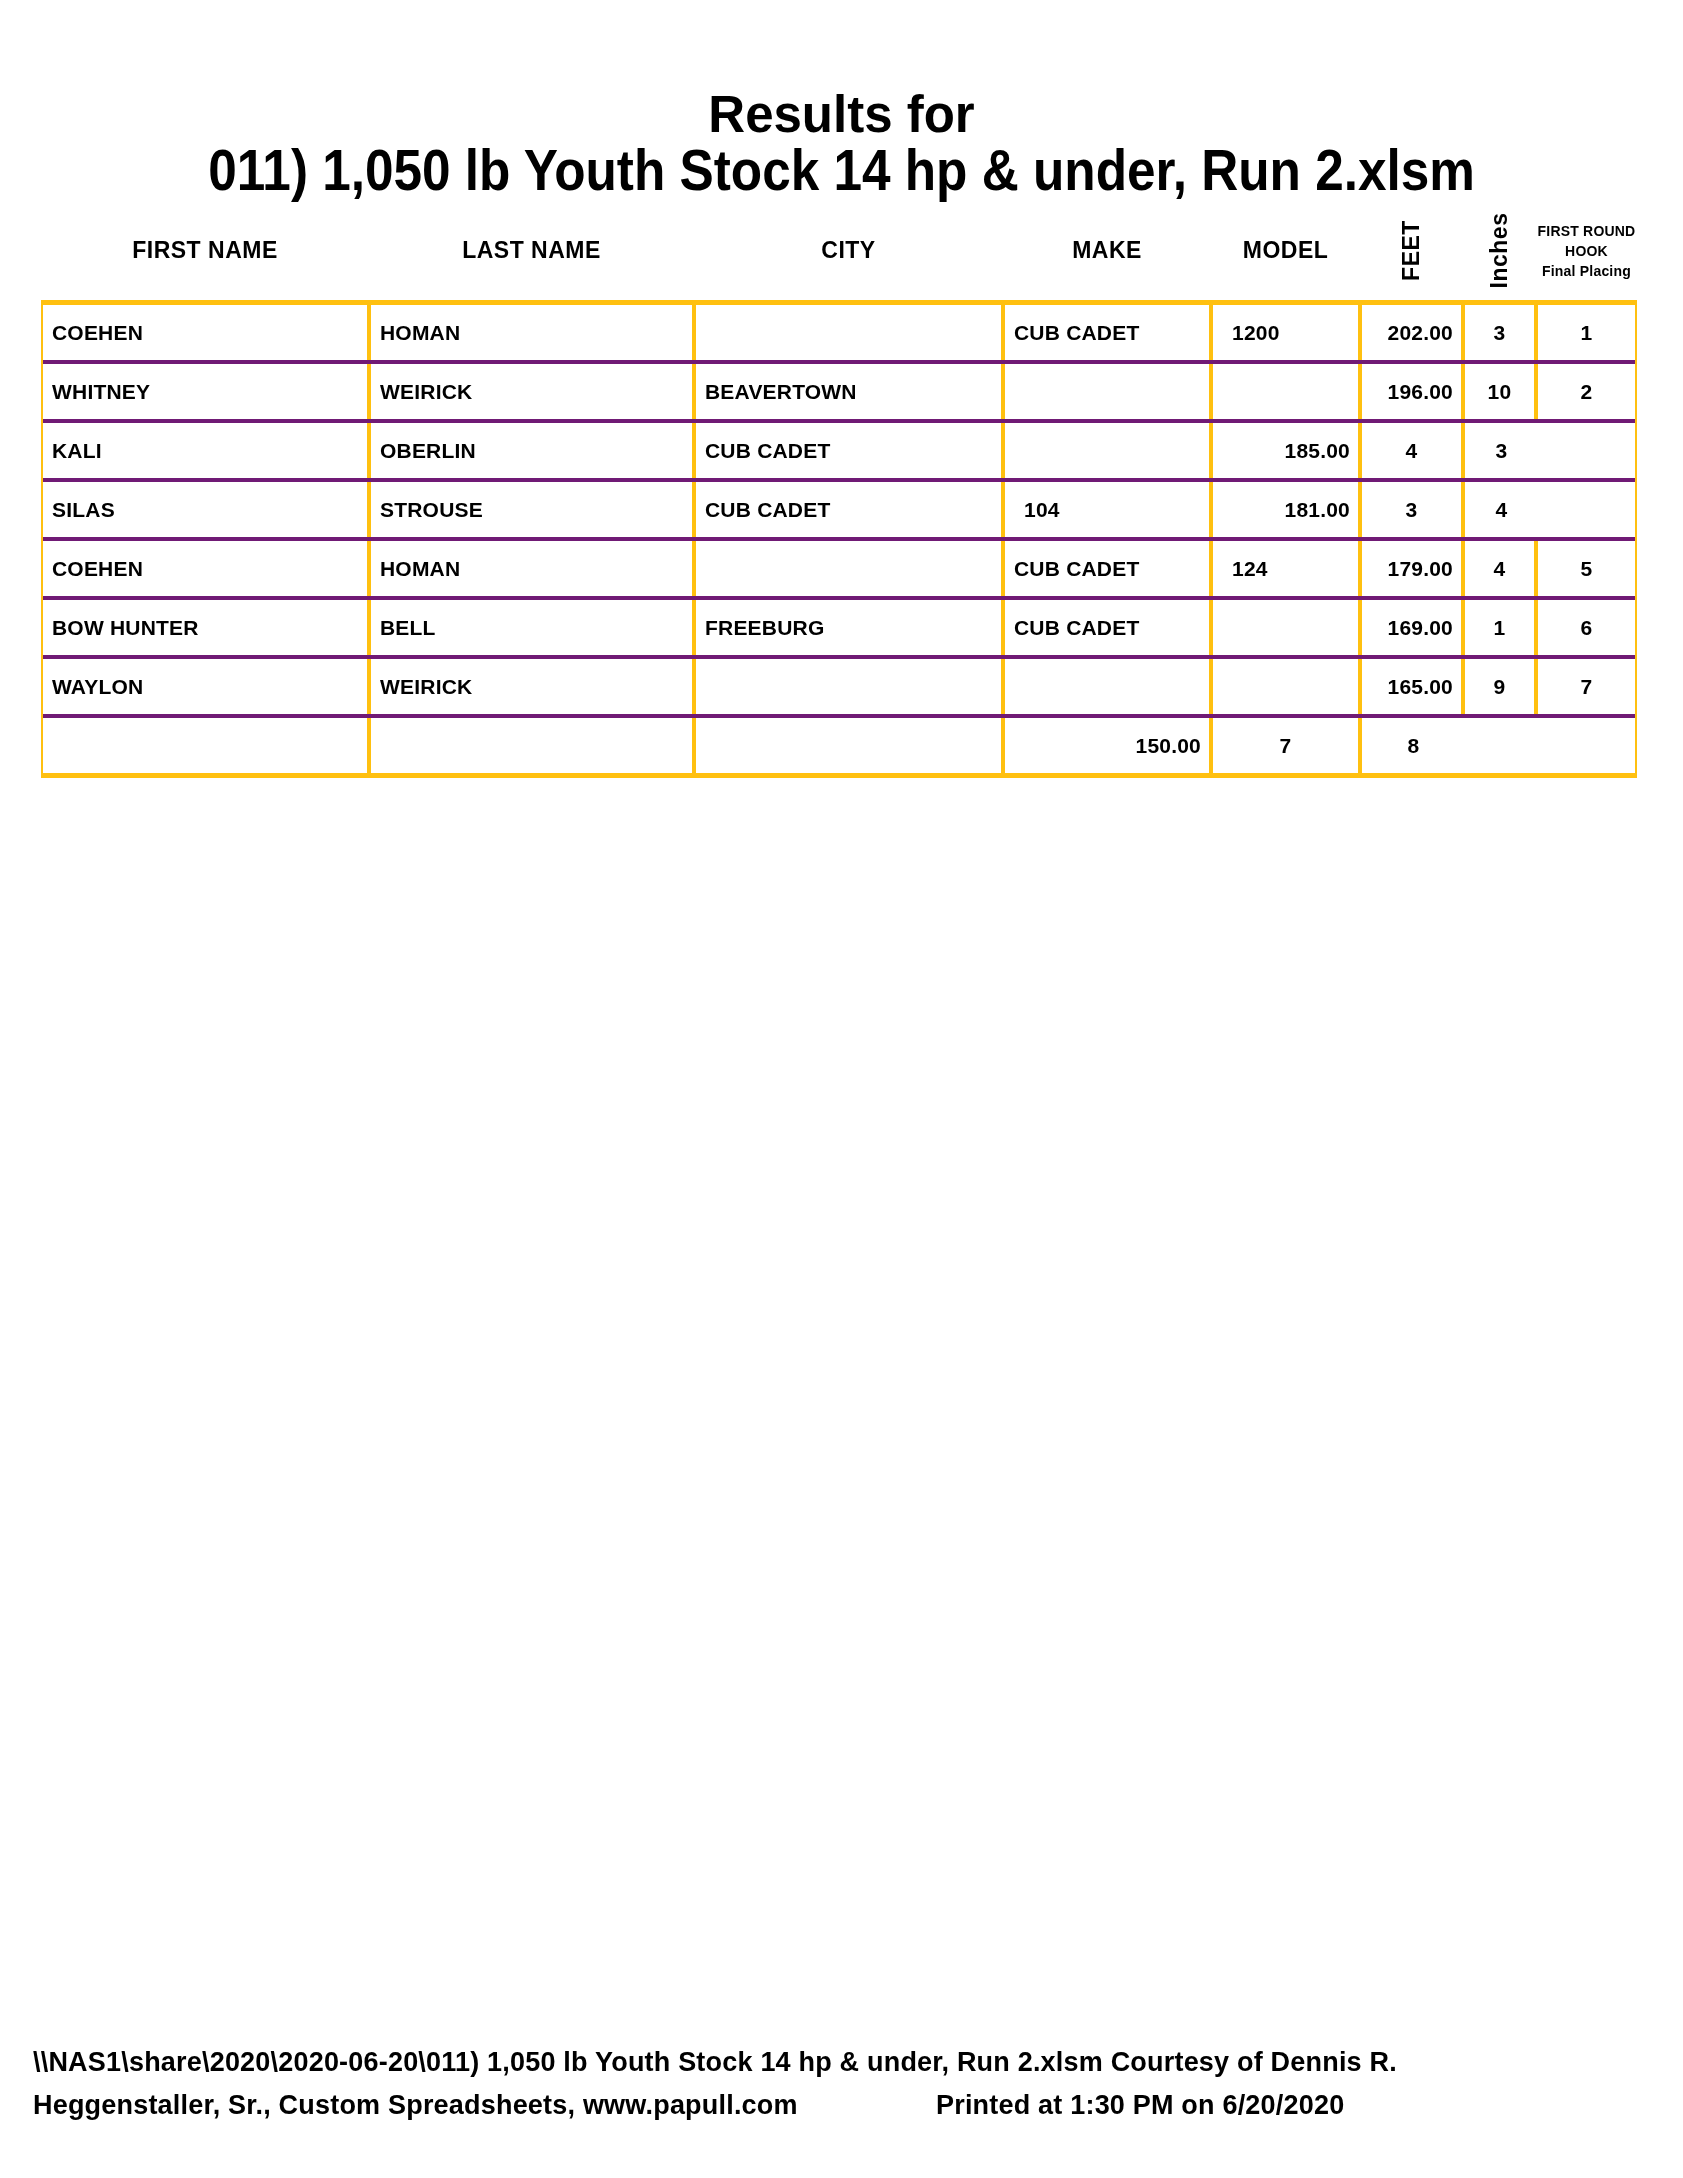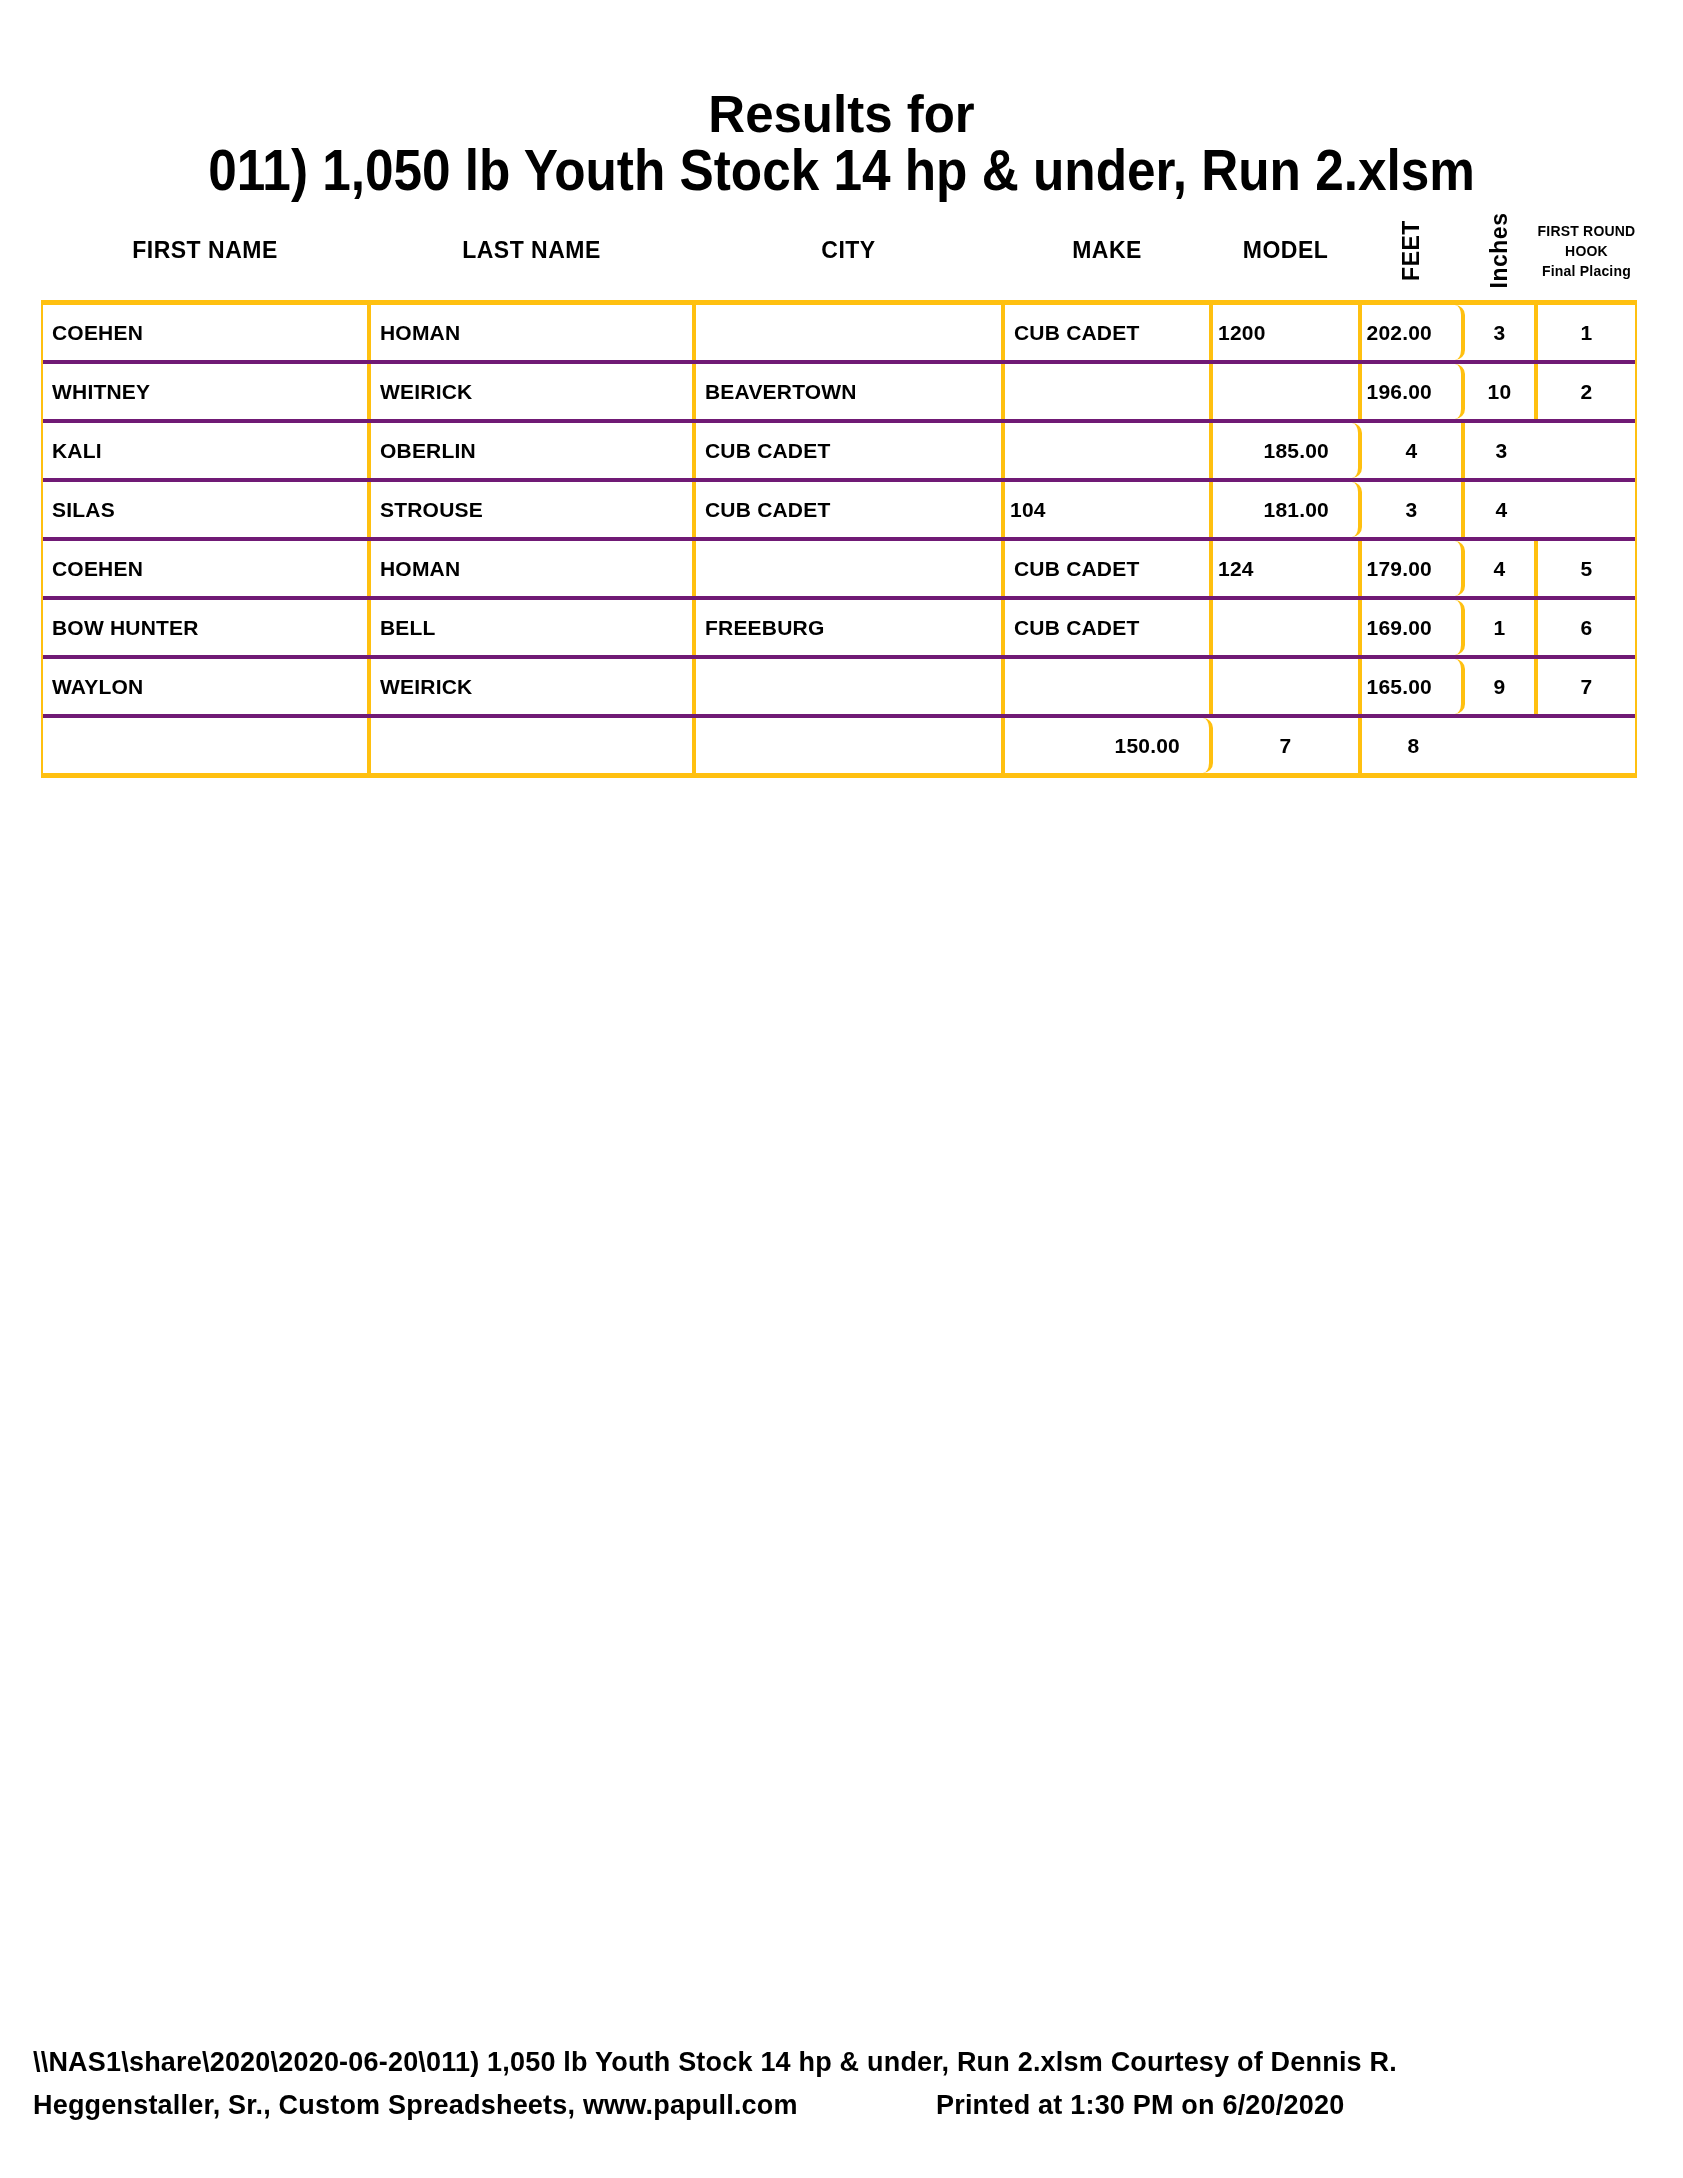--- a/index.html
+++ b/index.html
@@ -65,22 +65,22 @@
   .trow:last-child { border-bottom:none; height:55px; }
   .td {
     box-sizing:border-box;
     border-right:4px solid #FFC010;
     display:flex; align-items:center;
     font-size:21px; letter-spacing:0.2px;
     padding-left:9px;
     overflow:hidden; white-space:nowrap;
   }
   .td:last-child { border-right:none; }
-  .td.model { padding-left:5px; }
-  .td.feet  { justify-content:flex-end; padding-left:0; padding-right:29px;border-radius:10px; }
+  .td.model { padding-left:19px; }
+  .td.feet  { justify-content:flex-end; padding-left:0; padding-right:8px; }
   .td.mid   { justify-content:center; padding-left:0; }
   
   .footer {
     position:absolute; left:33px; top:2041px;
     width:1618px; font-size:27px; line-height:43px;
     letter-spacing:0.2px;
   }
   .footer .l2 { position:relative; }
   .footer .printed { position:absolute; left:903px; top:0; }
 </style>

